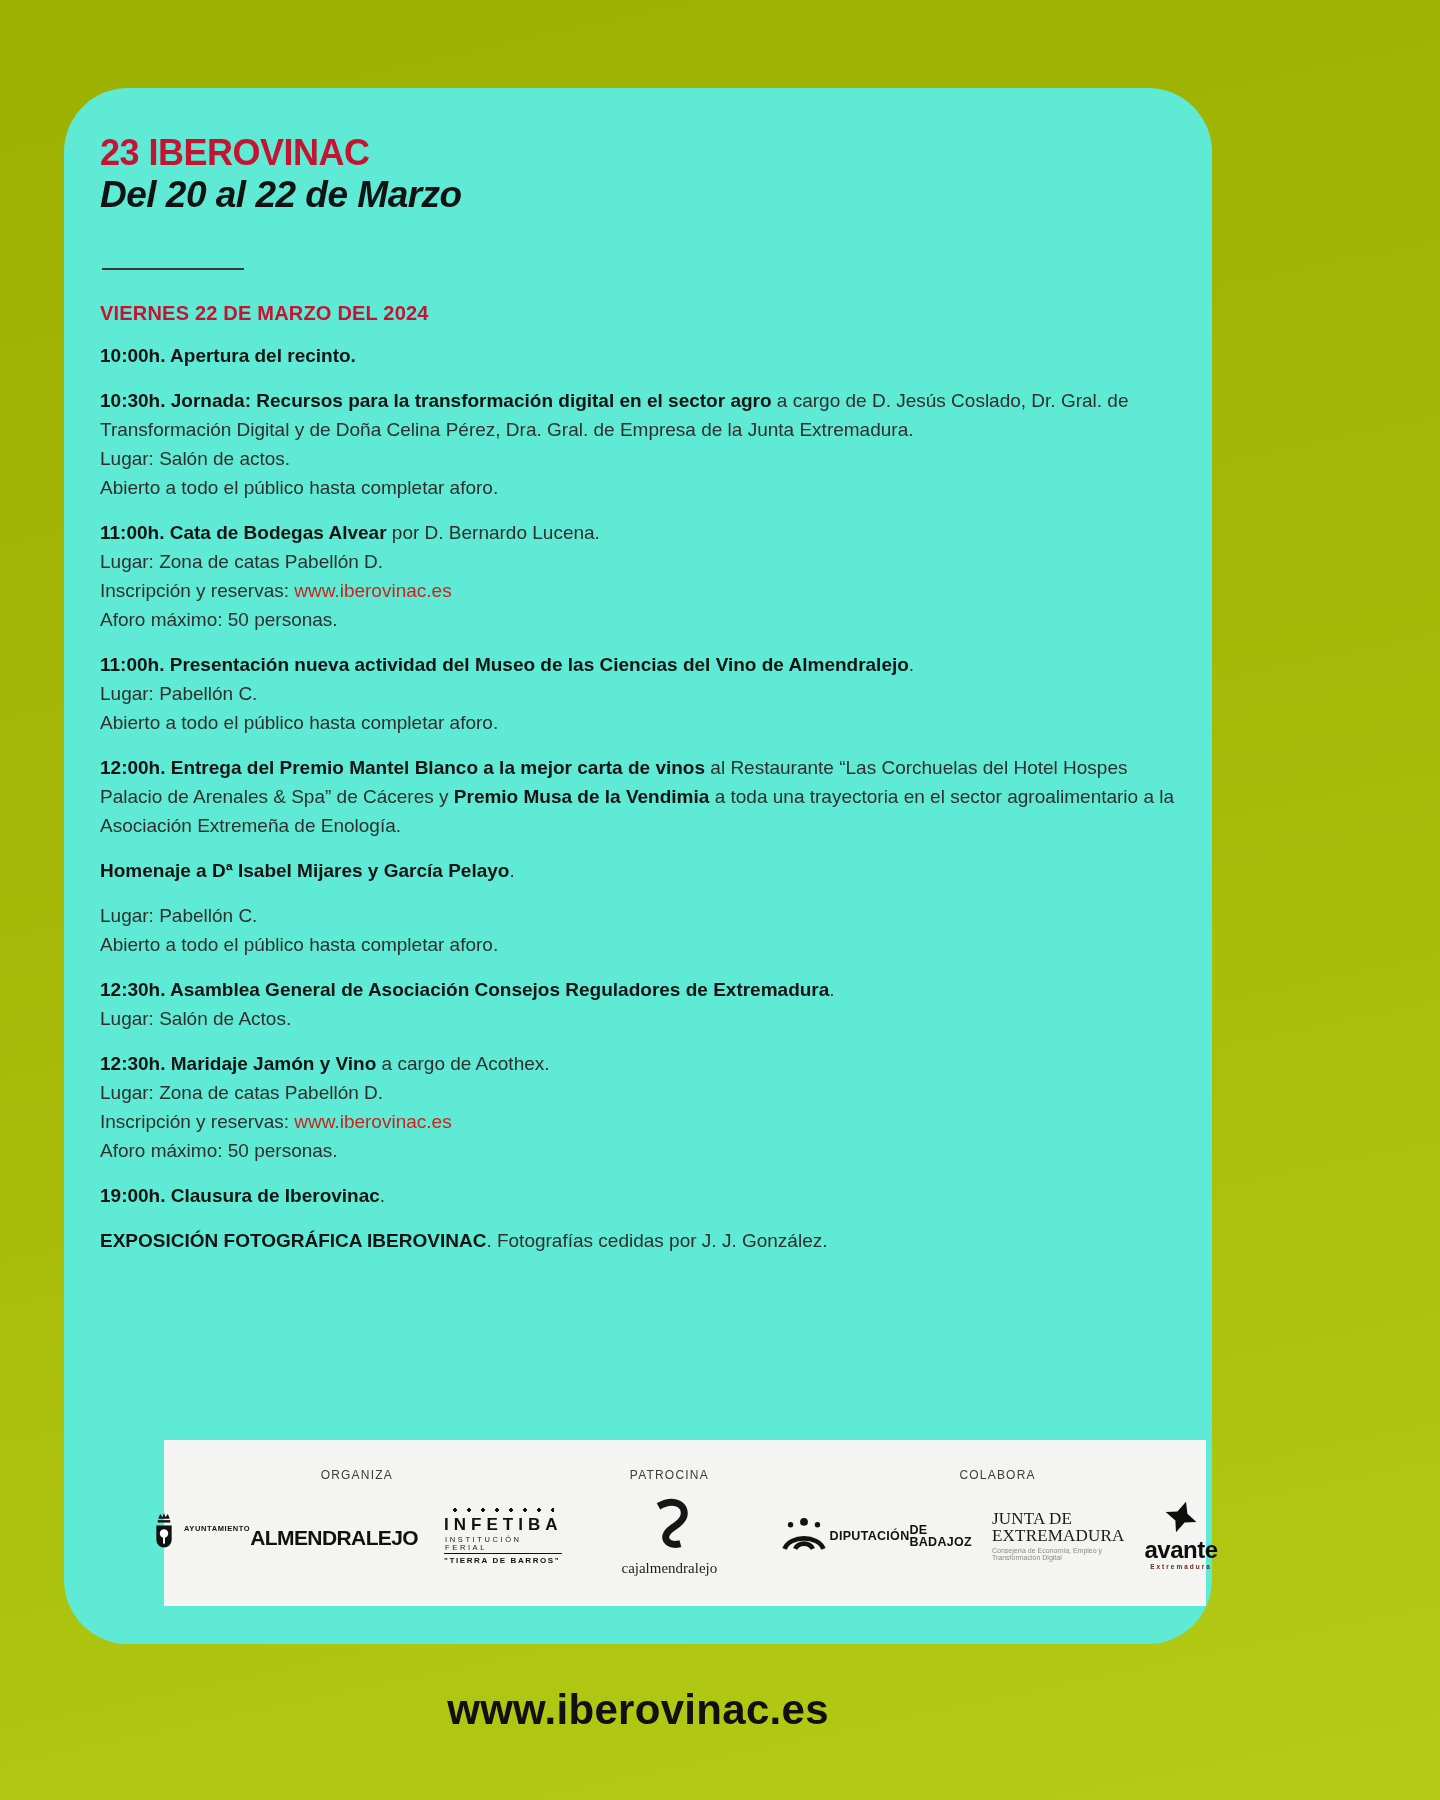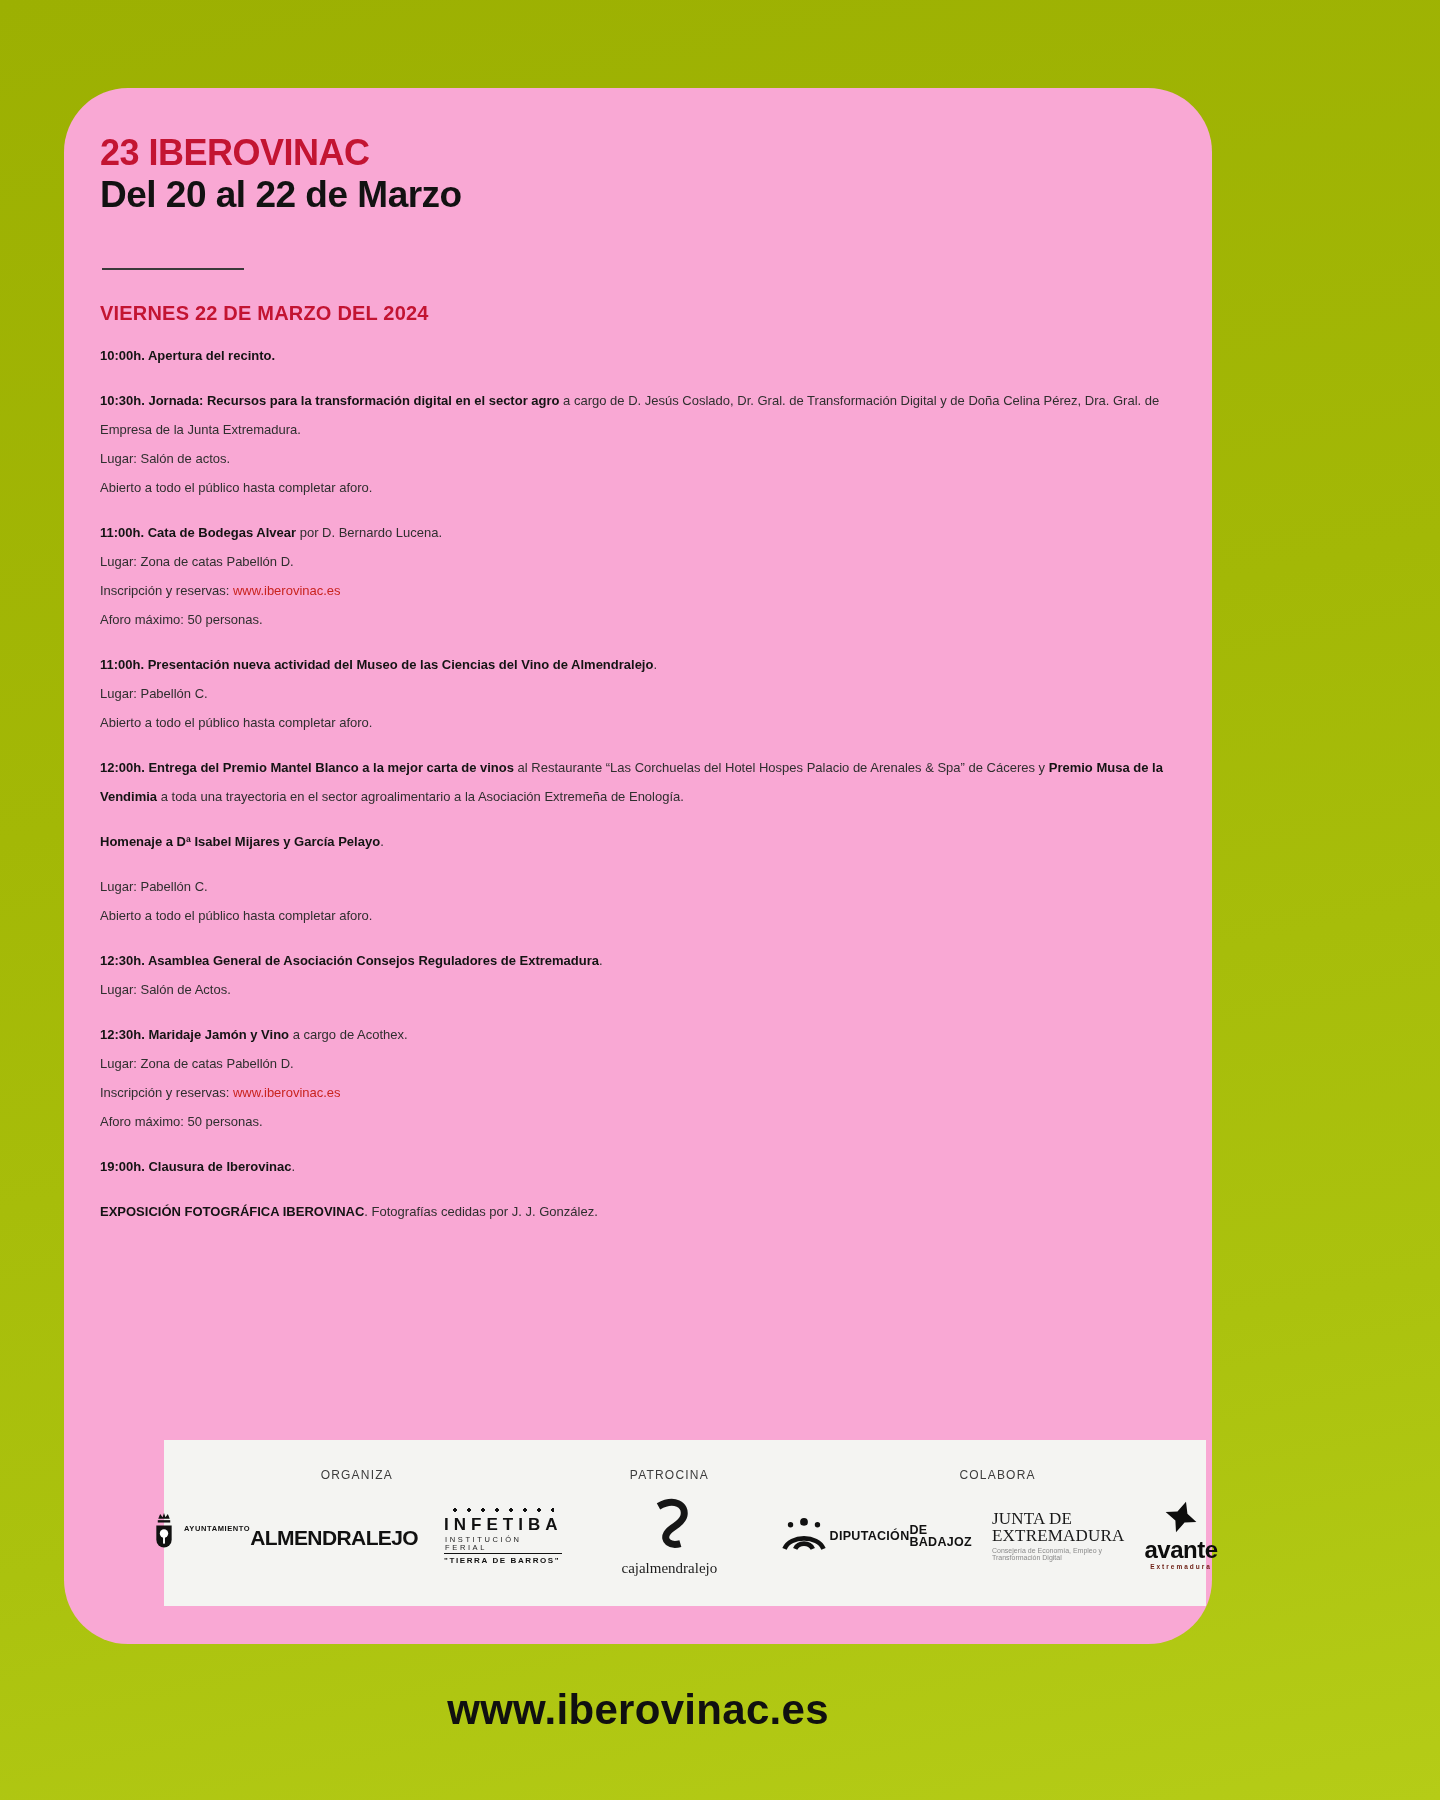--- a/index.html
+++ b/index.html
@@ -10,38 +10,38 @@
   }
   *{box-sizing:border-box;}
   html,body{margin:0;padding:0;}
   body{
     width:1440px;height:1800px;position:relative;overflow:hidden;
     font-family:"Liberation Sans",sans-serif;
     background:linear-gradient(168deg,#9cb002 0%,#a3b806 40%,#abc20e 75%,#b5cc17 100%);
   }
   .card{
     position:absolute;left:64px;top:88px;width:1148px;height:1556px;
-    background:#f9a8d4;border-radius:64px;
+    background:#5eead4;border-radius:64px;
   }
   .card-inner{padding:44px 40px 0 36px;}
   .ed-title{
     color:var(--red);font-size:36px;font-weight:700;line-height:1.18;letter-spacing:-0.5px;margin:0;
   }
   .dates{
-    color:#121212;font-size:37px;font-weight:700;line-height:1.12;letter-spacing:-0.5px;margin:0;
+    color:#121212;font-size:37px;font-weight:700;line-height:1.12;letter-spacing:-0.5px;margin:0;font-style:italic;
   }
   .rule{width:142px;height:0;border-top:2px solid #3a3a3a;margin:52px 0 0 2px;}
   .prog-title{
     margin:46px 0 0 0;font-size:32px;font-weight:700;color:#121212;letter-spacing:-0.3px;line-height:1.2;
   }
   .day{
     margin:32px 0 0 0;font-size:20px;font-weight:700;color:var(--red);letter-spacing:0.2px;
   }
   #schedule{
-    margin-top:14px;width:1086px;font-size:13px;line-height:29px;color:var(--body);
+    margin-top:14px;width:1086px;font-size:19px;line-height:29px;color:var(--body);
   }
   #schedule p{margin:0;}
   #schedule p.gap{margin-top:16px;}
   #schedule .b{font-weight:700;color:var(--ink);}
   #schedule .link{color:var(--link);cursor:pointer;}
   
   .footer-strip{
     position:absolute;left:100px;right:6px;top:1352px;height:166px;
     background:#f4f4f2;display:flex;align-items:stretch;
   }

